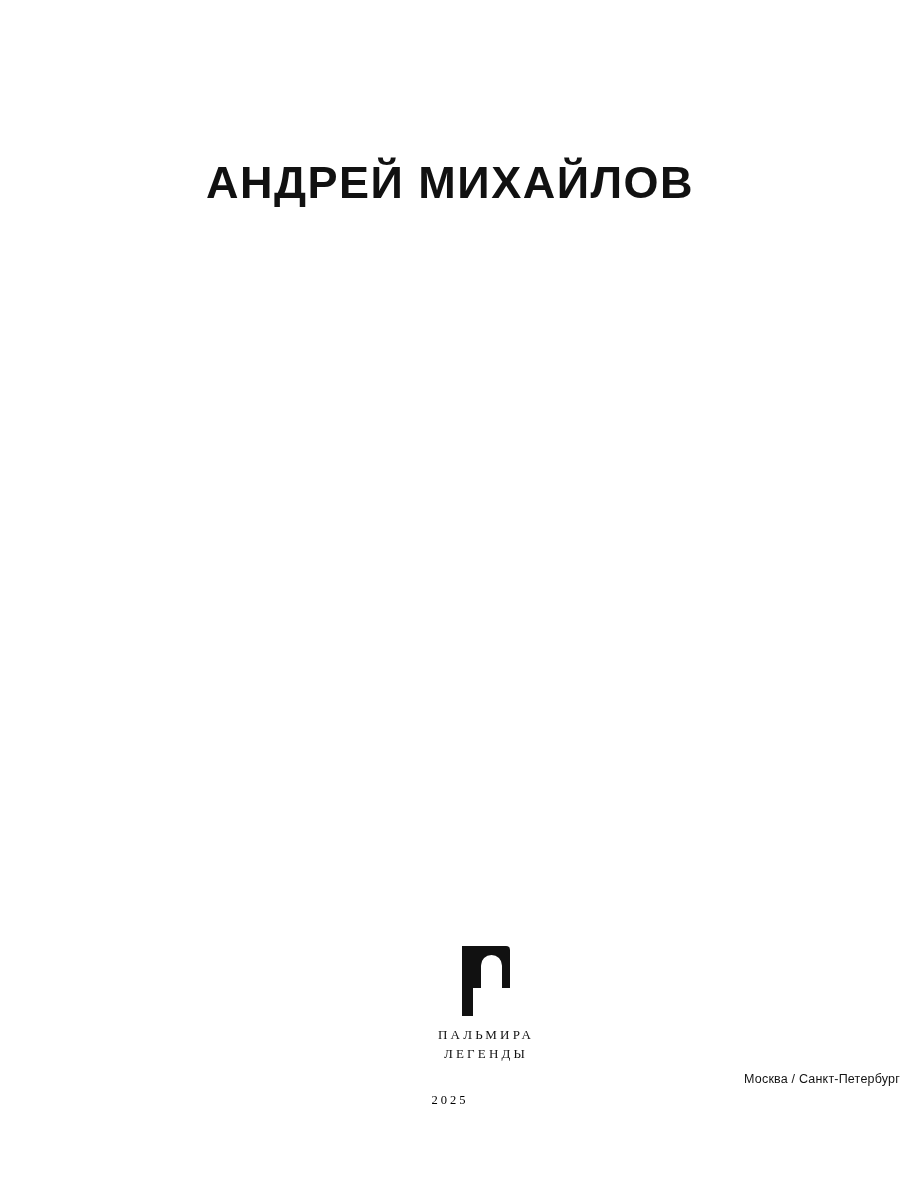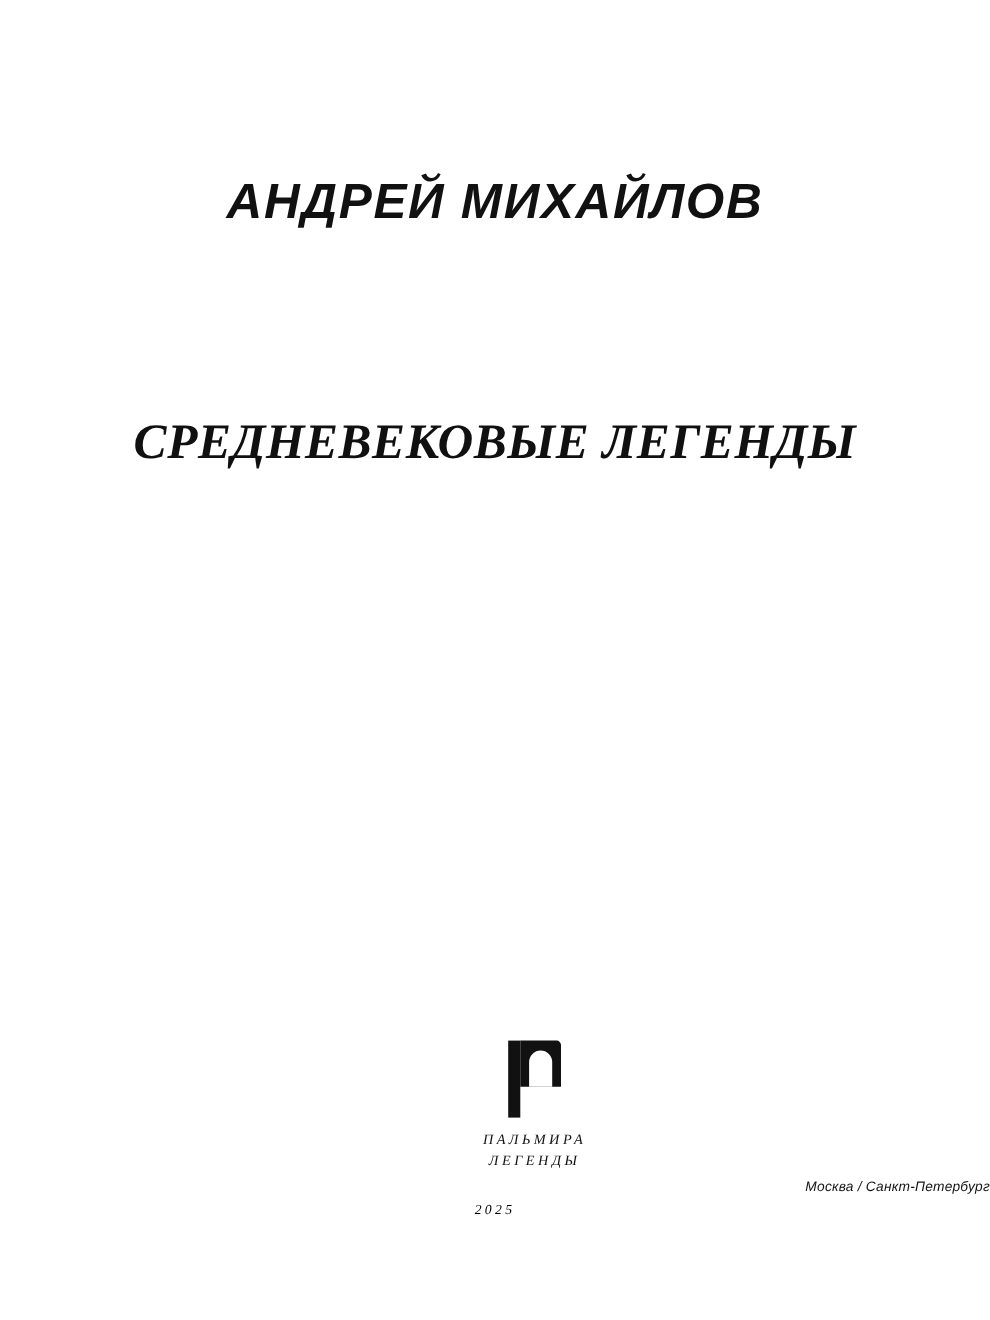--- a/index.html
+++ b/index.html
@@ -9,21 +9,20 @@
   }
   .page {
     position: relative;
     width: 900px;
     height: 1200px;
     margin: 0 auto;
     background: #ffffff;
     overflow: hidden;
     font-family: "Liberation Sans", sans-serif;
     color: #0d0d0d;
-    font-style: italic;
   }
 
   
   .author {
     position: absolute;
     top: 158px;
     left: 0;
     width: 100%;
     text-align: center;
     font-family: "Liberation Sans", sans-serif;
@@ -131,21 +130,20 @@
   }
 </style>
 </head>
 <body>
 
 <div class="page">
 
   <div class="author">АНДРЕЙ МИХАЙЛОВ</div>
 
   <div class="title">
-    <span class="line">СРЕДНЕВЕКОВЫЕ ЛЕГЕНДЫ</span>
   </div>
 
   <div class="logo-block">
     <div class="logo-mark">
       <span class="stem"></span>
       <span class="arch"></span>
       <span class="arch-cut"></span>
     </div>
     <div class="logo-word">
       <div>ПАЛЬМИРА</div>

